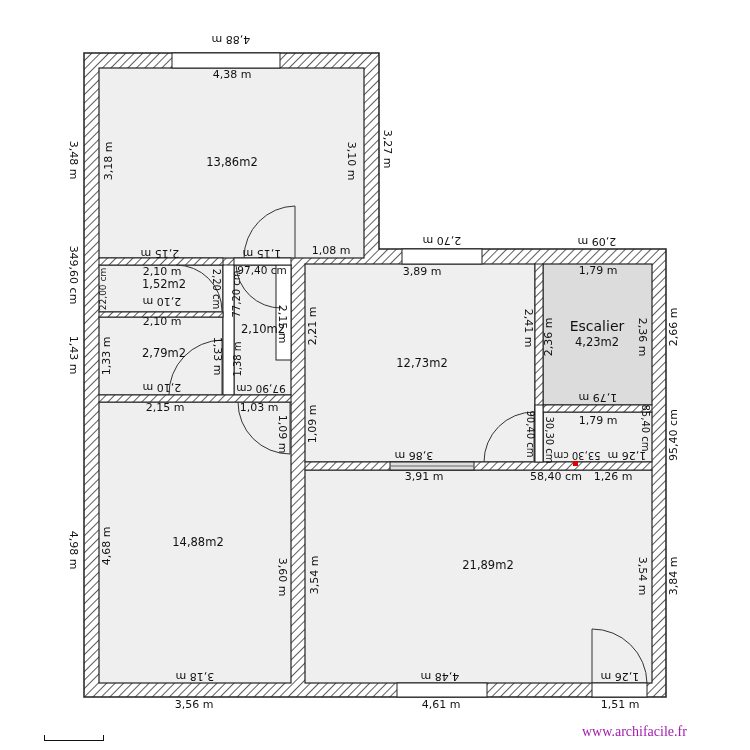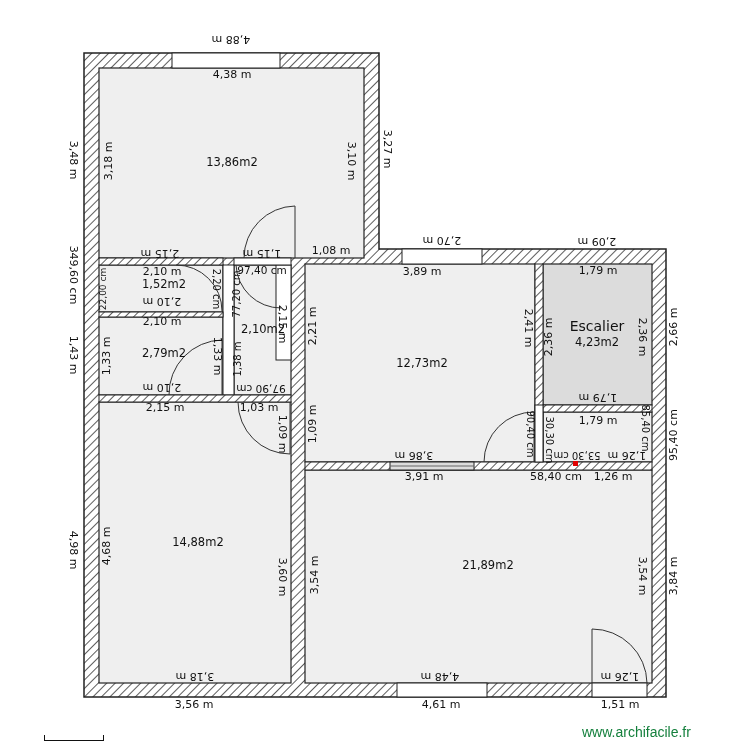--- a/index.html
+++ b/index.html
@@ -3,21 +3,21 @@
 <meta charset="utf-8">
 <style>
   html, body { margin: 0; padding: 0; background: #ffffff; }
   body { width: 750px; height: 750px; position: relative; overflow: hidden; font-family: "DejaVu Sans", sans-serif; }
   #plan { position: absolute; left: 0; top: 0; width: 750px; height: 750px; }
   .lbl { font-family: "DejaVu Sans", sans-serif; font-size: 11px; fill: #111; }
   .area { font-family: "DejaVu Sans", sans-serif; font-size: 11.5px; fill: #111; }
   .roomname { font-family: "DejaVu Sans", sans-serif; font-size: 14px; fill: #111; }
   .scale-text { position: absolute; left: 112px; top: 754px; font-family: "Liberation Sans", sans-serif; font-size: 14px; color: #111; }
   .scale-bar { position: absolute; left: 44px; top: 735px; width: 58px; height: 5px; border-left: 1px solid #111; border-right: 1px solid #111; border-bottom: 1px solid #111; }
-  .watermark { position: absolute; left: 582px; top: 724px; font-family: Liberation Sans, sans-serif; font-size: 14px; color: #15803d; }
+  .watermark { position: absolute; left: 582px; top: 724px; font-family: Liberation Serif, serif; font-size: 14px; color: #a21caf; }
 </style>
 </head>
 <body>
 
 <svg id="plan" viewBox="0 0 750 750" xmlns="http://www.w3.org/2000/svg">
   <defs>
     <pattern id="hatch" patternUnits="userSpaceOnUse" width="6" height="6" patternTransform="rotate(45)">
       <rect width="6" height="6" fill="#ffffff"></rect>
       <line x1="0" y1="0" x2="0" y2="6" stroke="#333" stroke-width="1.6"></line>
     </pattern>

